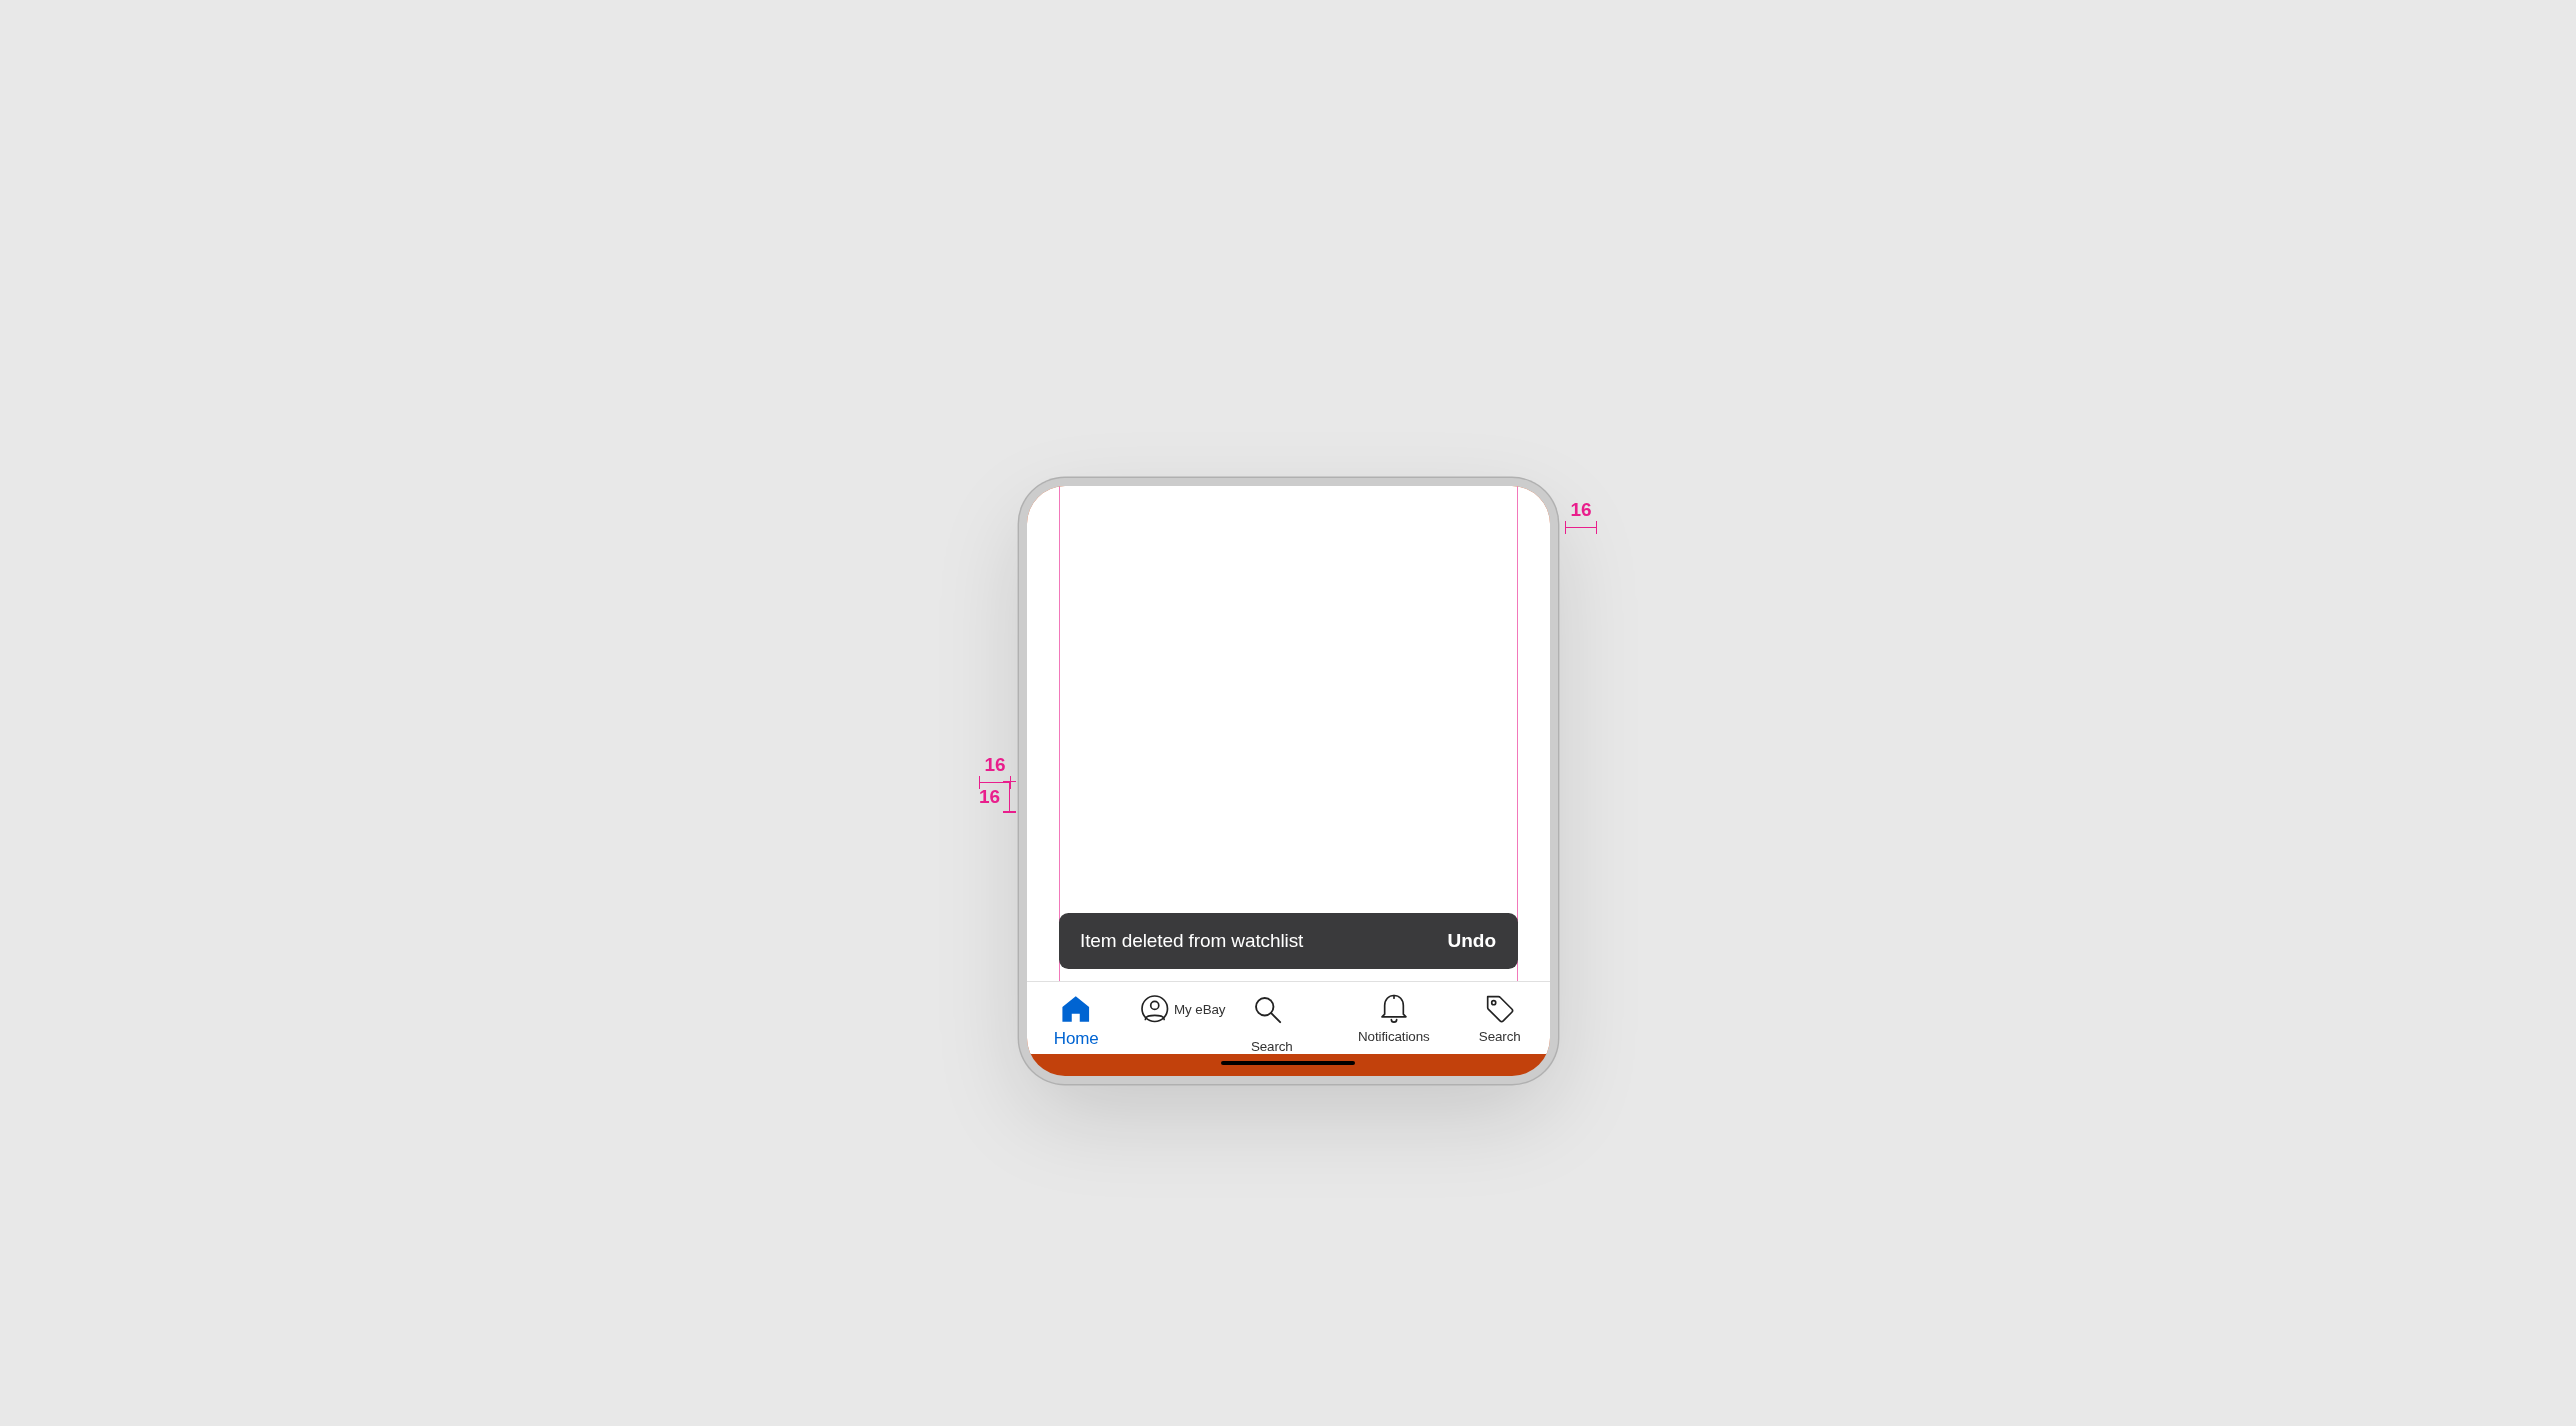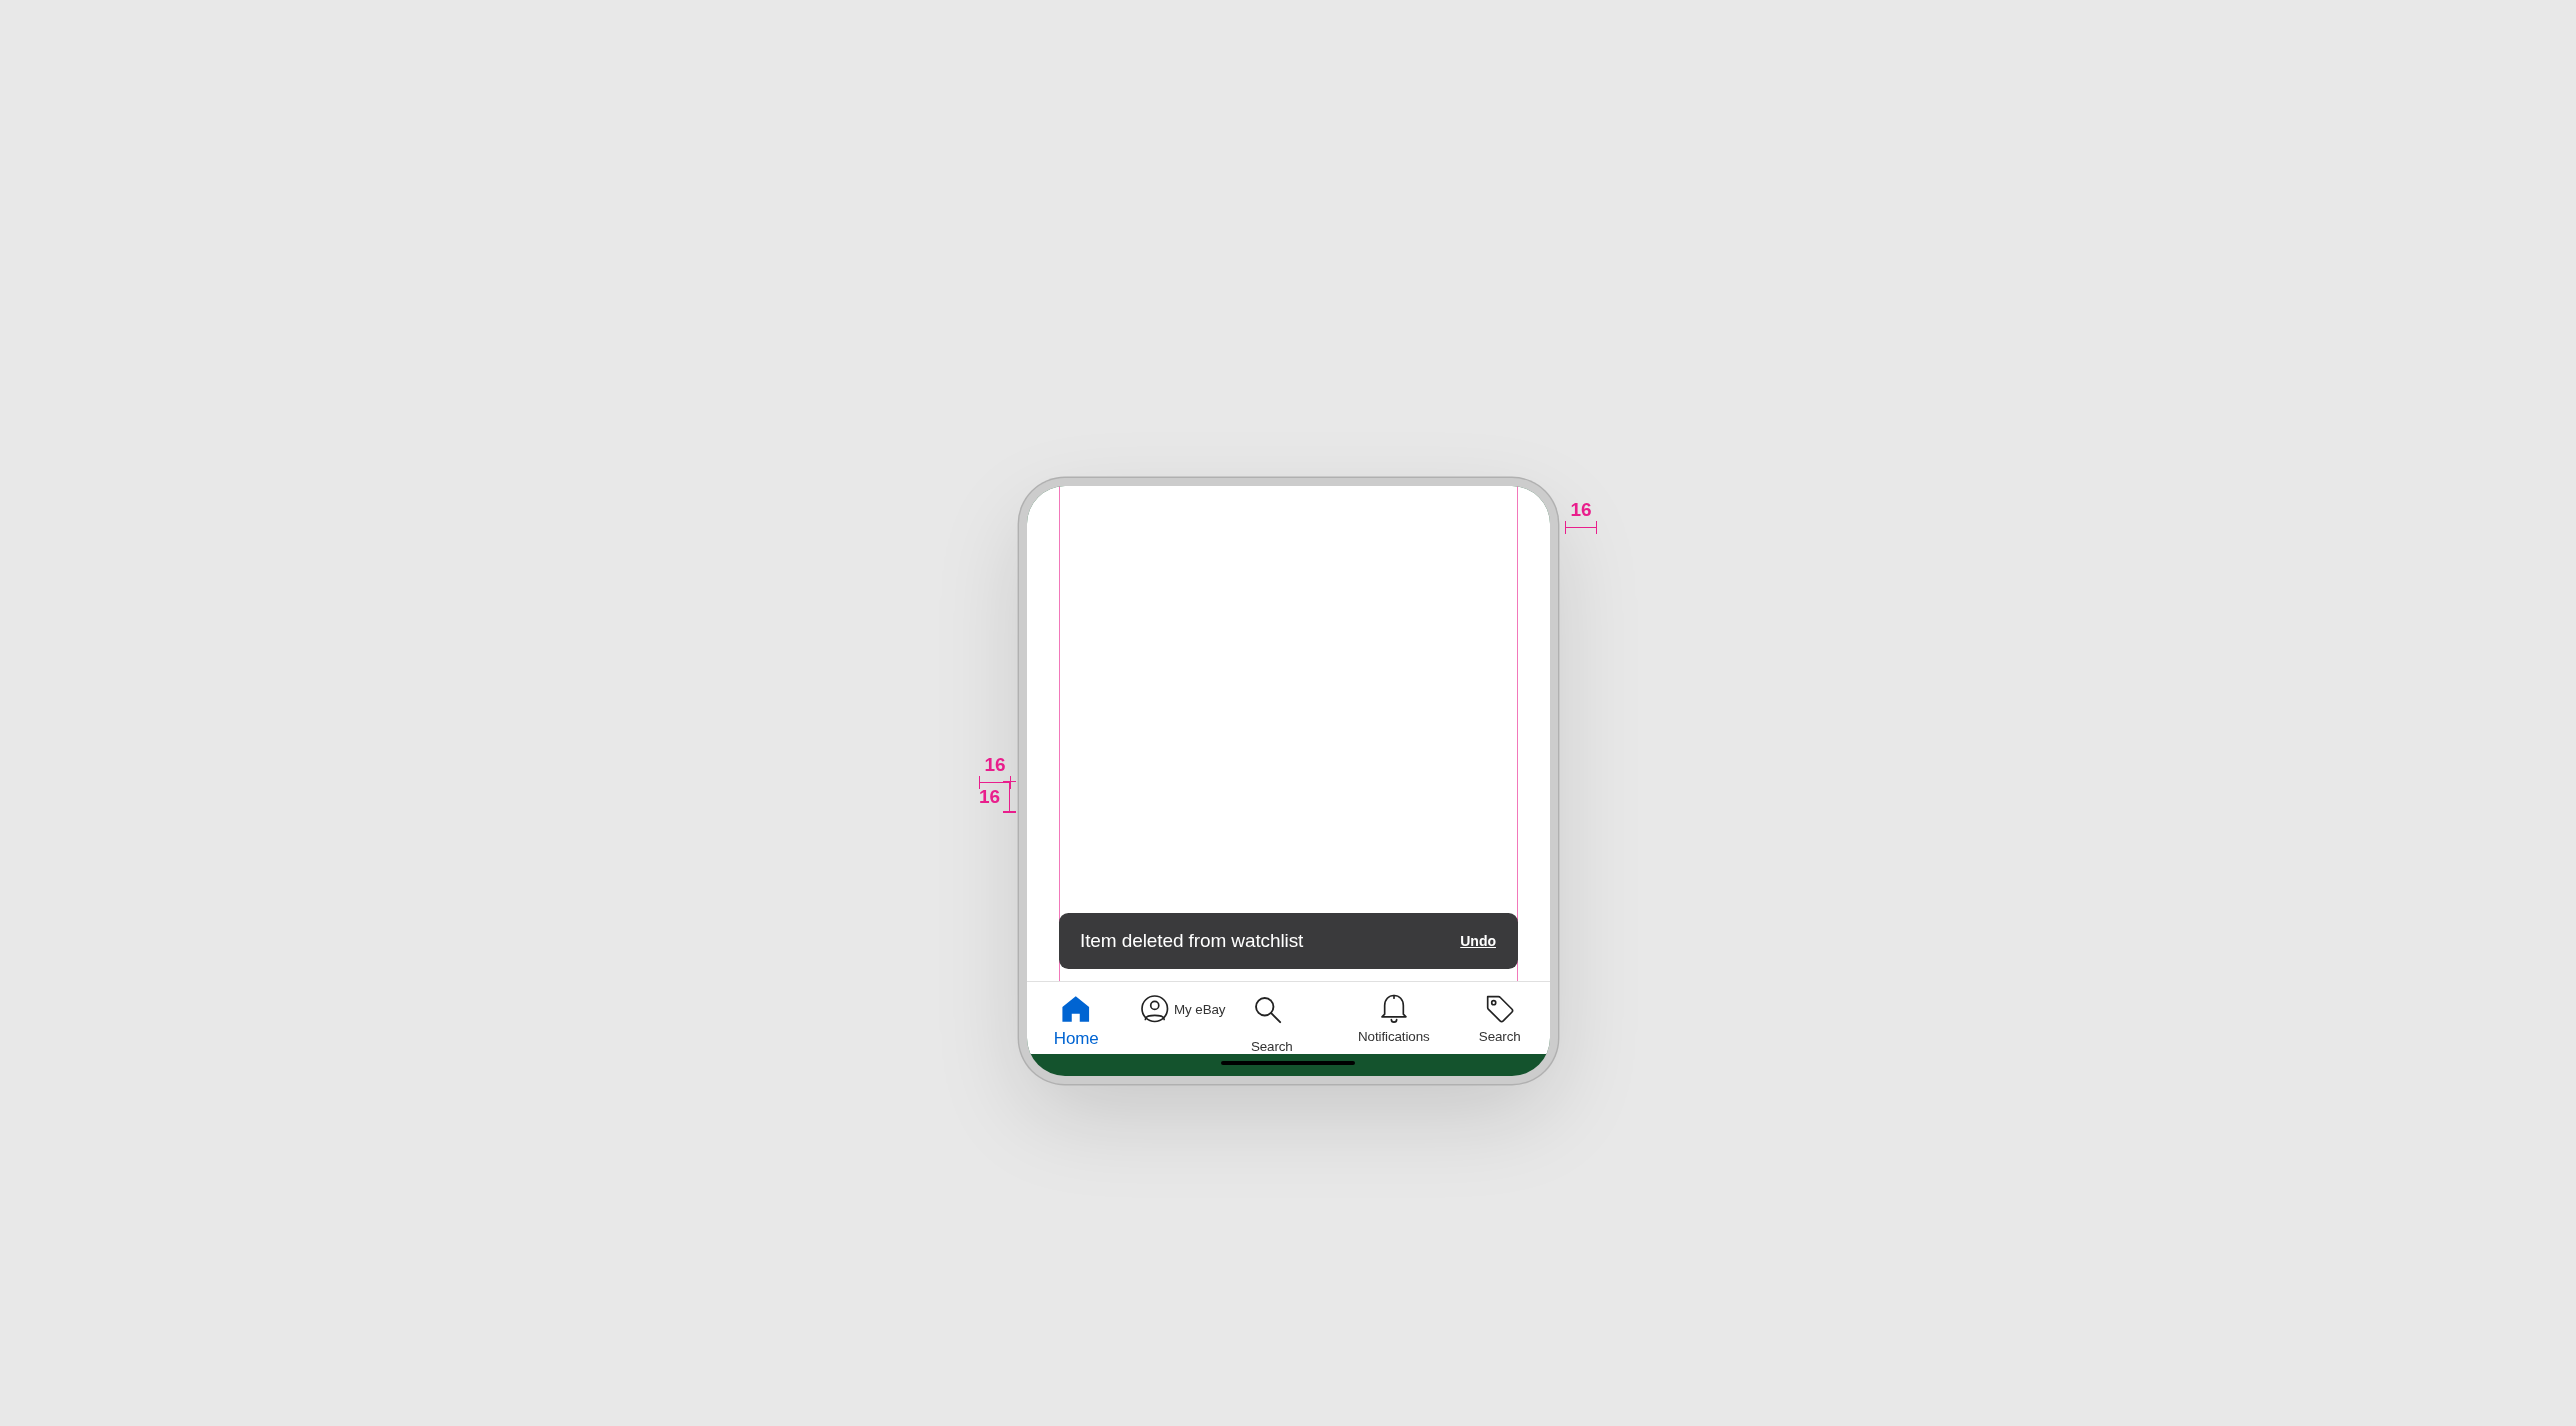--- a/index.html
+++ b/index.html
@@ -13,37 +13,37 @@
       justify-content: center;
       font-family: -apple-system, BlinkMacSystemFont, 'SF Pro Display', 'Helvetica Neue', Arial, sans-serif;
       overflow: hidden;
     }
   </style>
 </head>
 <body>
 
 <div style="width:2576px;height:1427px;background:#e8e8e8;display:flex;align-items:center;justify-content:center;position:relative;">
 
-  <div style="position:relative;width:523px;height:590px;background:#14532d;border-radius:38px;box-shadow:0 0 0 8px #cccccc, 0 0 0 9.4px #b0b0b0, 0 34px 94px rgba(0,0,0,0.15);overflow:hidden;display:flex;flex-direction:column;margin-top:134px;">
+  <div style="position:relative;width:523px;height:590px;background:#c2410c;border-radius:38px;box-shadow:0 0 0 8px #cccccc, 0 0 0 9.4px #b0b0b0, 0 34px 94px rgba(0,0,0,0.15);overflow:hidden;display:flex;flex-direction:column;margin-top:134px;">
 
     <div style="flex:1;background:#fff;position:relative;">
 
       <div style="position:absolute;top:0;left:0;right:0;bottom:0;pointer-events:none;z-index:5;">
 
         <div style="position:absolute;left:32px;right:32px;top:calc(100% - 54px);height:0.7px;background:#e91e8c;opacity:0.8;"></div>
 
         <div style="position:absolute;left:32px;top:0;bottom:0;width:0.7px;background:#e91e8c;opacity:0.6;"></div>
 
         <div style="position:absolute;right:32px;top:0;bottom:0;width:0.7px;background:#e91e8c;opacity:0.6;"></div>
 
       </div>
 
       <div style="position:absolute;left:32px;right:32px;bottom:12px;background:#3a3a3c;border-radius:9.4px;padding:17.4px 21.5px;display:flex;align-items:center;justify-content:space-between;z-index:20;">
         <span style="color:#fff;font-size:19px;font-weight:400;letter-spacing:-0.1px;">Item deleted from watchlist</span>
-        <span style="color:#fff;font-size:14px;font-weight:700;text-decoration:underline;cursor:pointer;margin-left:23px;white-space:nowrap;">Undo</span>
+        <span style="color:#fff;font-size:19px;font-weight:700;cursor:pointer;margin-left:23px;white-space:nowrap;">Undo</span>
       </div>
 
     </div>
 
     <div style="background:#fff;border-top:0.7px solid #e0e0e0;display:flex;flex-direction:row;align-items:flex-start;justify-content:space-around;padding:10.7px 0 0 0;flex-shrink:0;">
 
       <div style="display:flex;flex-direction:column;align-items:center;gap:3.4px;cursor:pointer;min-width:74px;">
         <div style="width:32px;height:32px;display:flex;align-items:center;justify-content:center;">
           <svg width="29.5" height="28" viewBox="0 0 44 42" fill="none" xmlns="http://www.w3.org/2000/svg">
             <path d="M2 18L22 2L42 18V40H28V28H16V40H2V18Z" fill="#0064D2" stroke="#0064D2" stroke-width="0" stroke-linejoin="round"></path>

